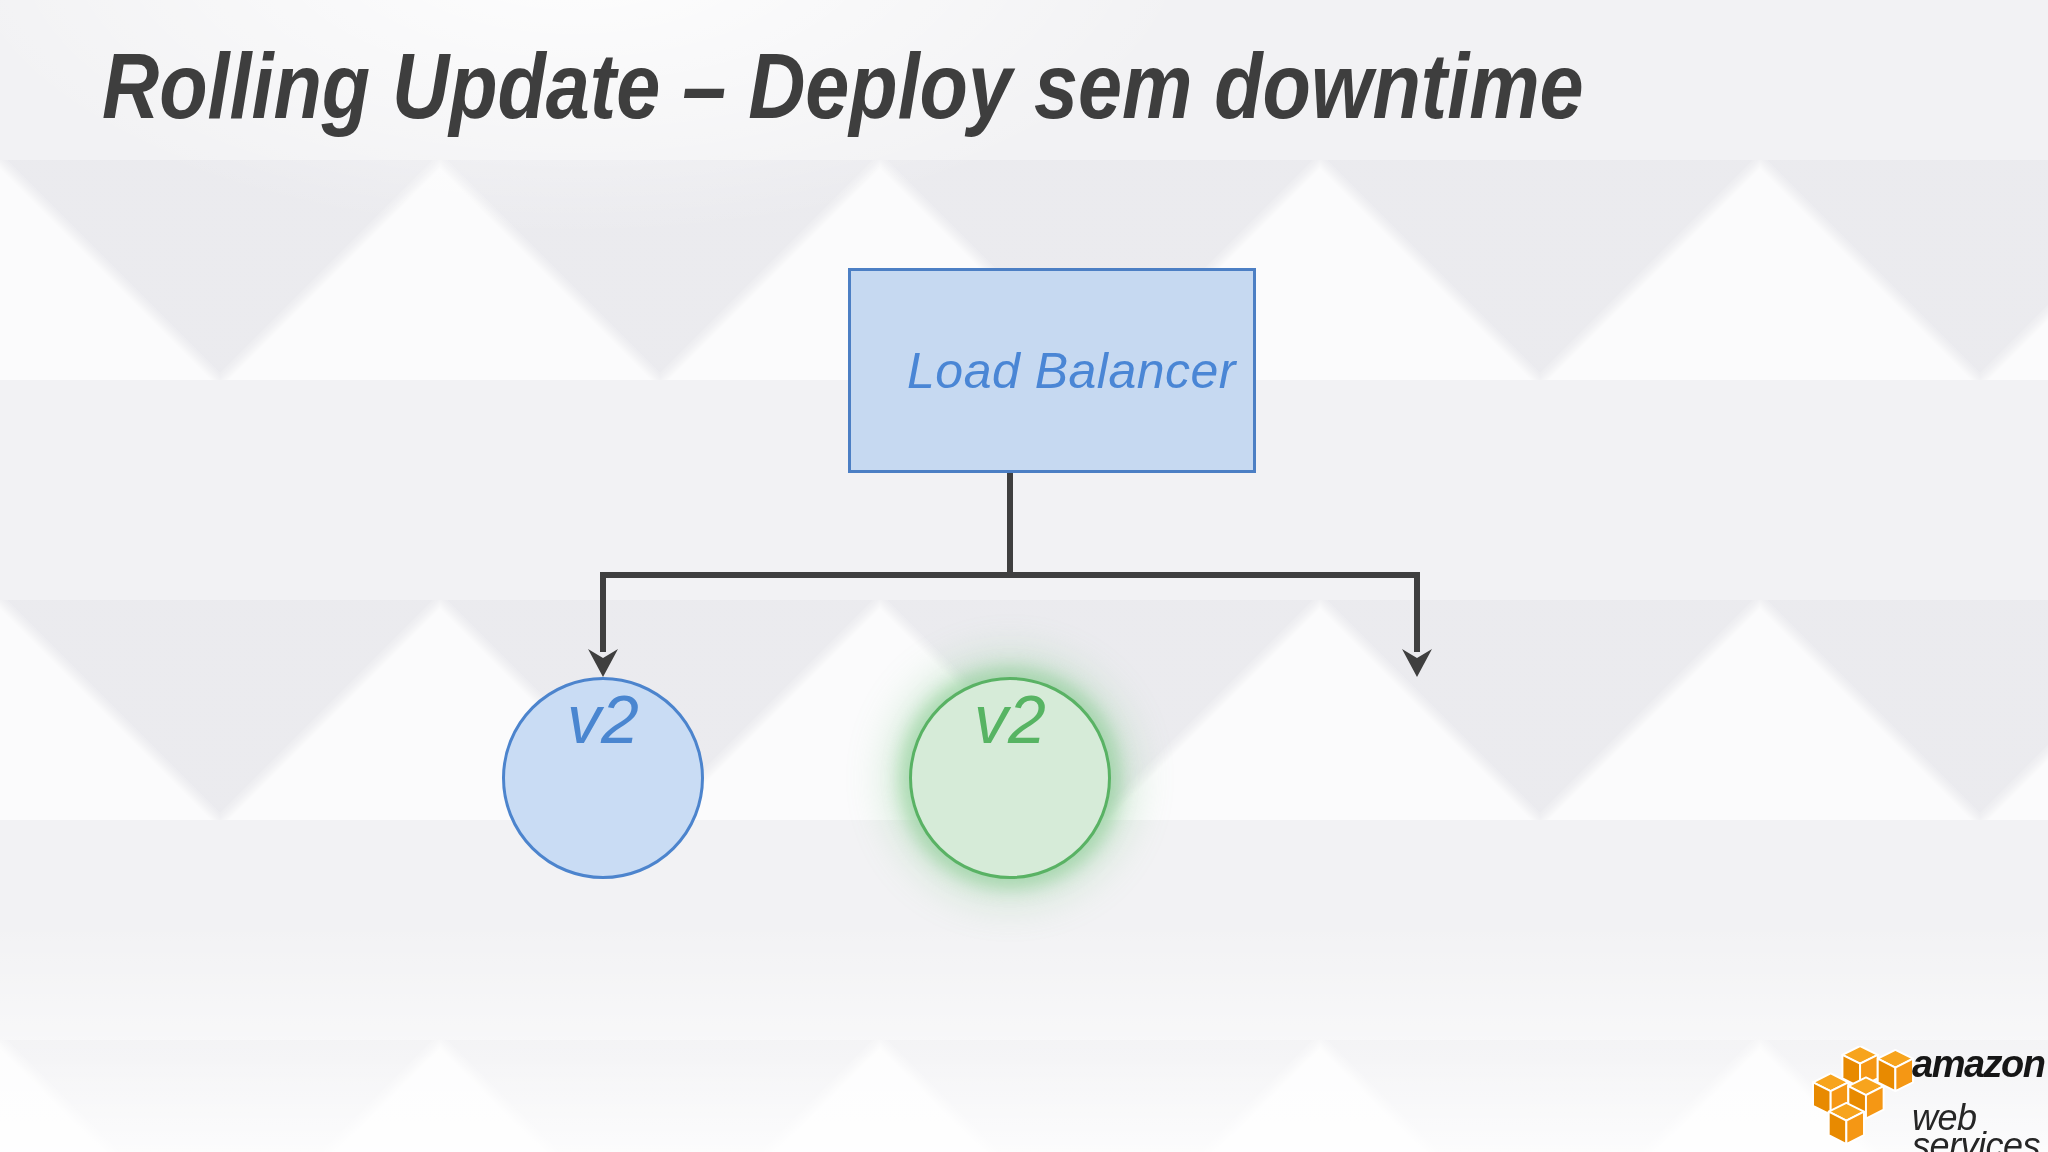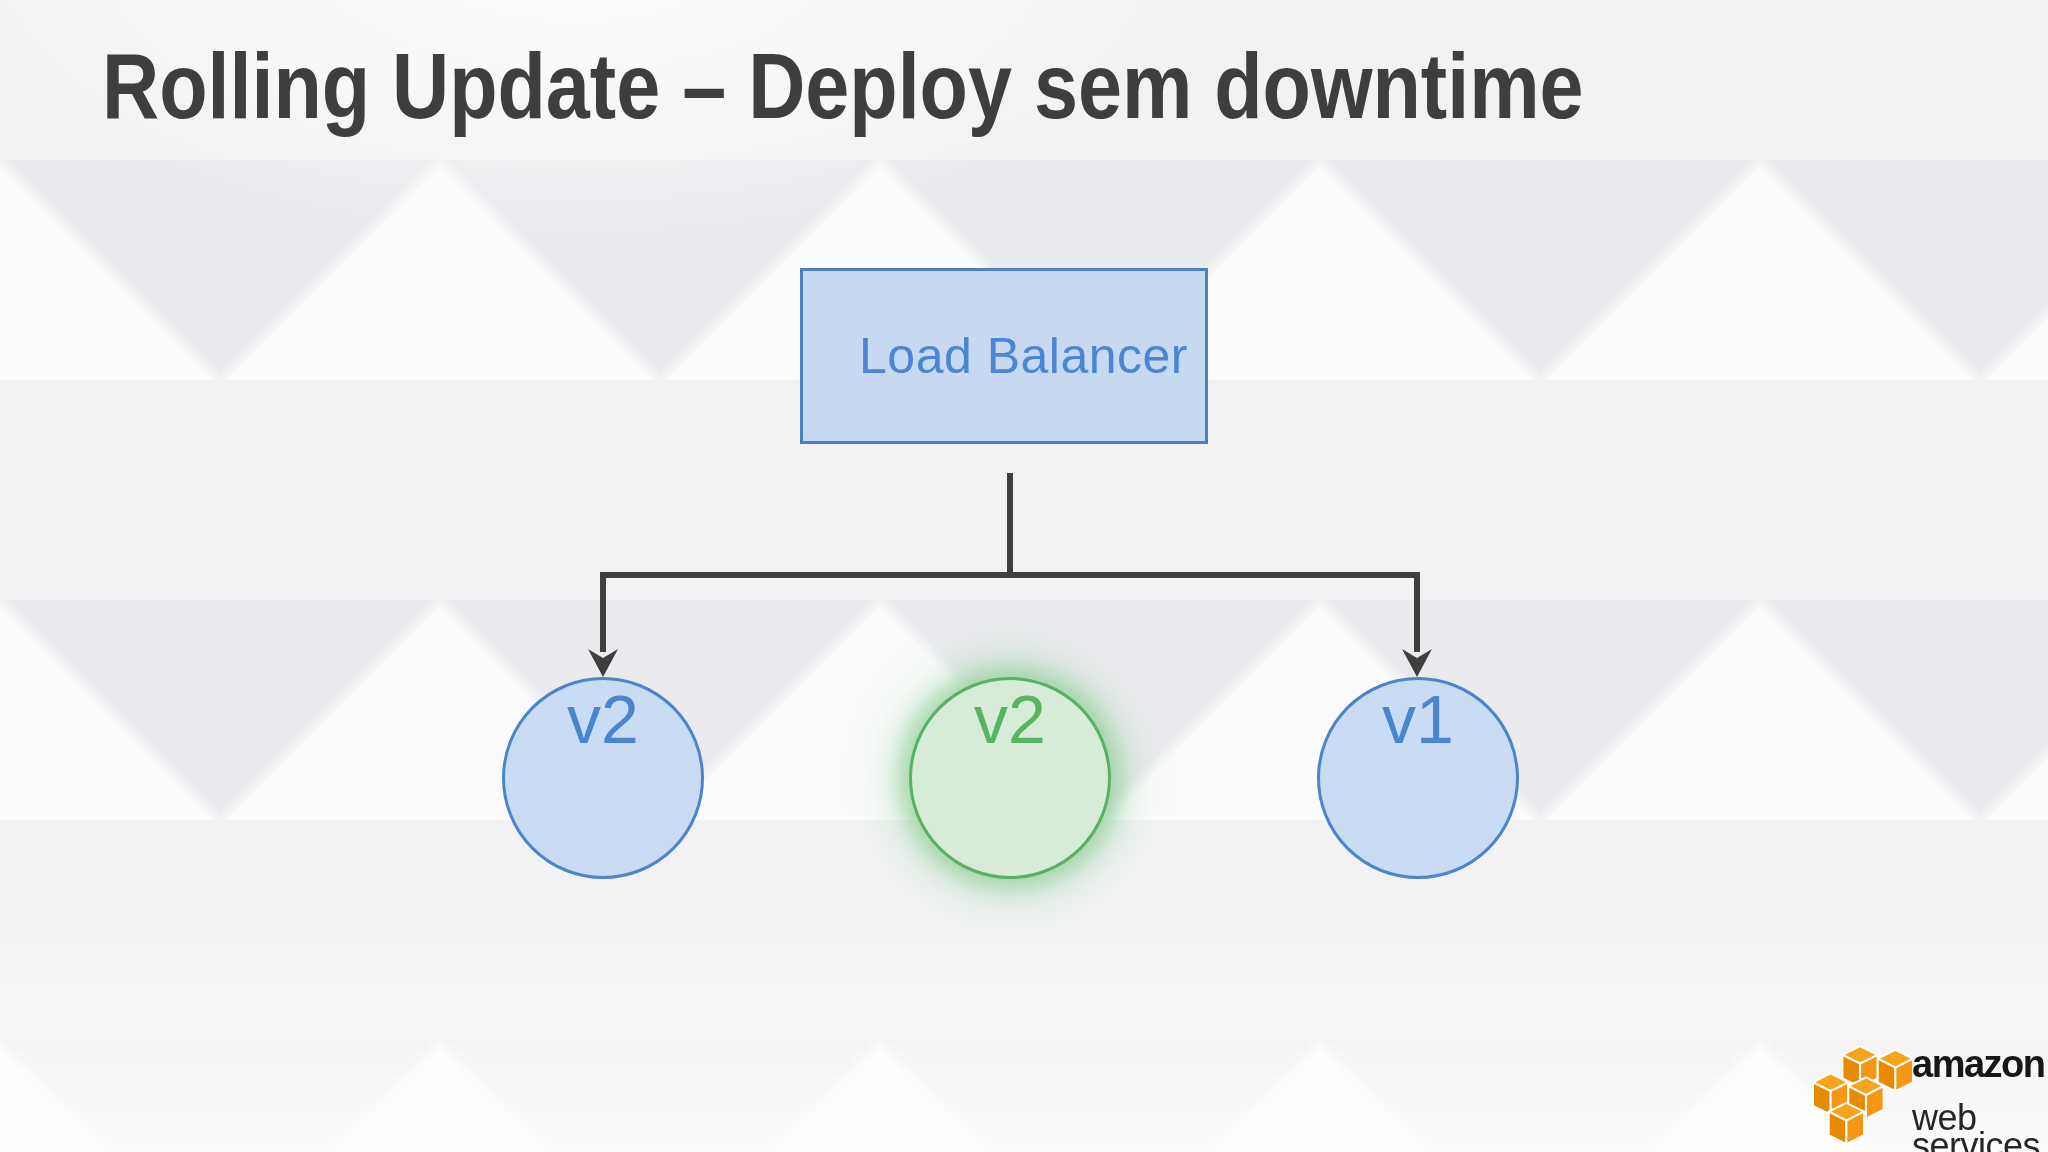--- a/index.html
+++ b/index.html
@@ -16,20 +16,21 @@
     background-color: #f2f2f4;
     background-image:
       radial-gradient(ellipse 900px 420px at 28% -5%, rgba(255,255,255,0.95), rgba(255,255,255,0) 70%),
       linear-gradient(to top, rgba(255,255,255,0.85), rgba(255,255,255,0) 20%),
       linear-gradient(45deg,  rgba(255,255,255,0.70) 24%, rgba(255,255,255,0) 25%),
       linear-gradient(315deg, rgba(255,255,255,0.70) 24%, rgba(255,255,255,0) 25%),
       linear-gradient(135deg, rgba(226,226,232,0.45) 24%, rgba(226,226,232,0) 25%),
       linear-gradient(225deg, rgba(226,226,232,0.45) 24%, rgba(226,226,232,0) 25%);
     background-size: 100% 100%, 100% 100%, 440px 440px, 440px 440px, 440px 440px, 440px 440px;
     background-position: 0 0, 0 0, 0 -60px, 0 -60px, 220px 160px, 220px 160px;
+    font-style: italic;
   }
 
   .title {
     position: absolute;
     left: 102px;
     top: 40px;
     margin: 0;
     font-size: 92px;
     line-height: 92px;
     font-weight: bold;
@@ -51,24 +52,24 @@
     stroke-width: 6;
     stroke-linejoin: miter;
   }
   .connectors .head {
     fill: #3f3f3f;
     stroke: none;
   }
 
   .lb-box {
     position: absolute;
-    left: 800px;
+    left: 848px;
     top: 268px;
     width: 408px;
-    height: 176px;
+    height: 205px;
     box-sizing: border-box;
     background: #c6d9f1;
     border: 3px solid #4c7fc4;
     display: flex;
     align-items: center;
     justify-content: center;
     padding-left: 39px;
   }
   .lb-box span {
     font-size: 50px;
@@ -162,23 +163,20 @@
   </div>
 
   <div class="node blue node-1">
     <span>v2</span>
   </div>
 
   <div class="node green node-2">
     <span>v2</span>
   </div>
 
-  <div class="node blue node-3">
-    <span>v1</span>
-  </div>
 
   <div class="aws-logo">
     <svg class="aws-cubes" viewBox="0 0 104 102" xmlns="http://www.w3.org/2000/svg" aria-hidden="true">
       <defs>
         <g id="cube">
           <polygon points="18,0 36,9 18,18 0,9" fill="#f7a41d" stroke="#ffffff" stroke-width="2" stroke-linejoin="round"></polygon>
           <polygon points="0,9 18,18 18,42 0,33" fill="#e88a00" stroke="#ffffff" stroke-width="2" stroke-linejoin="round"></polygon>
           <polygon points="36,9 18,18 18,42 36,33" fill="#f59714" stroke="#ffffff" stroke-width="2" stroke-linejoin="round"></polygon>
         </g>
       </defs>

